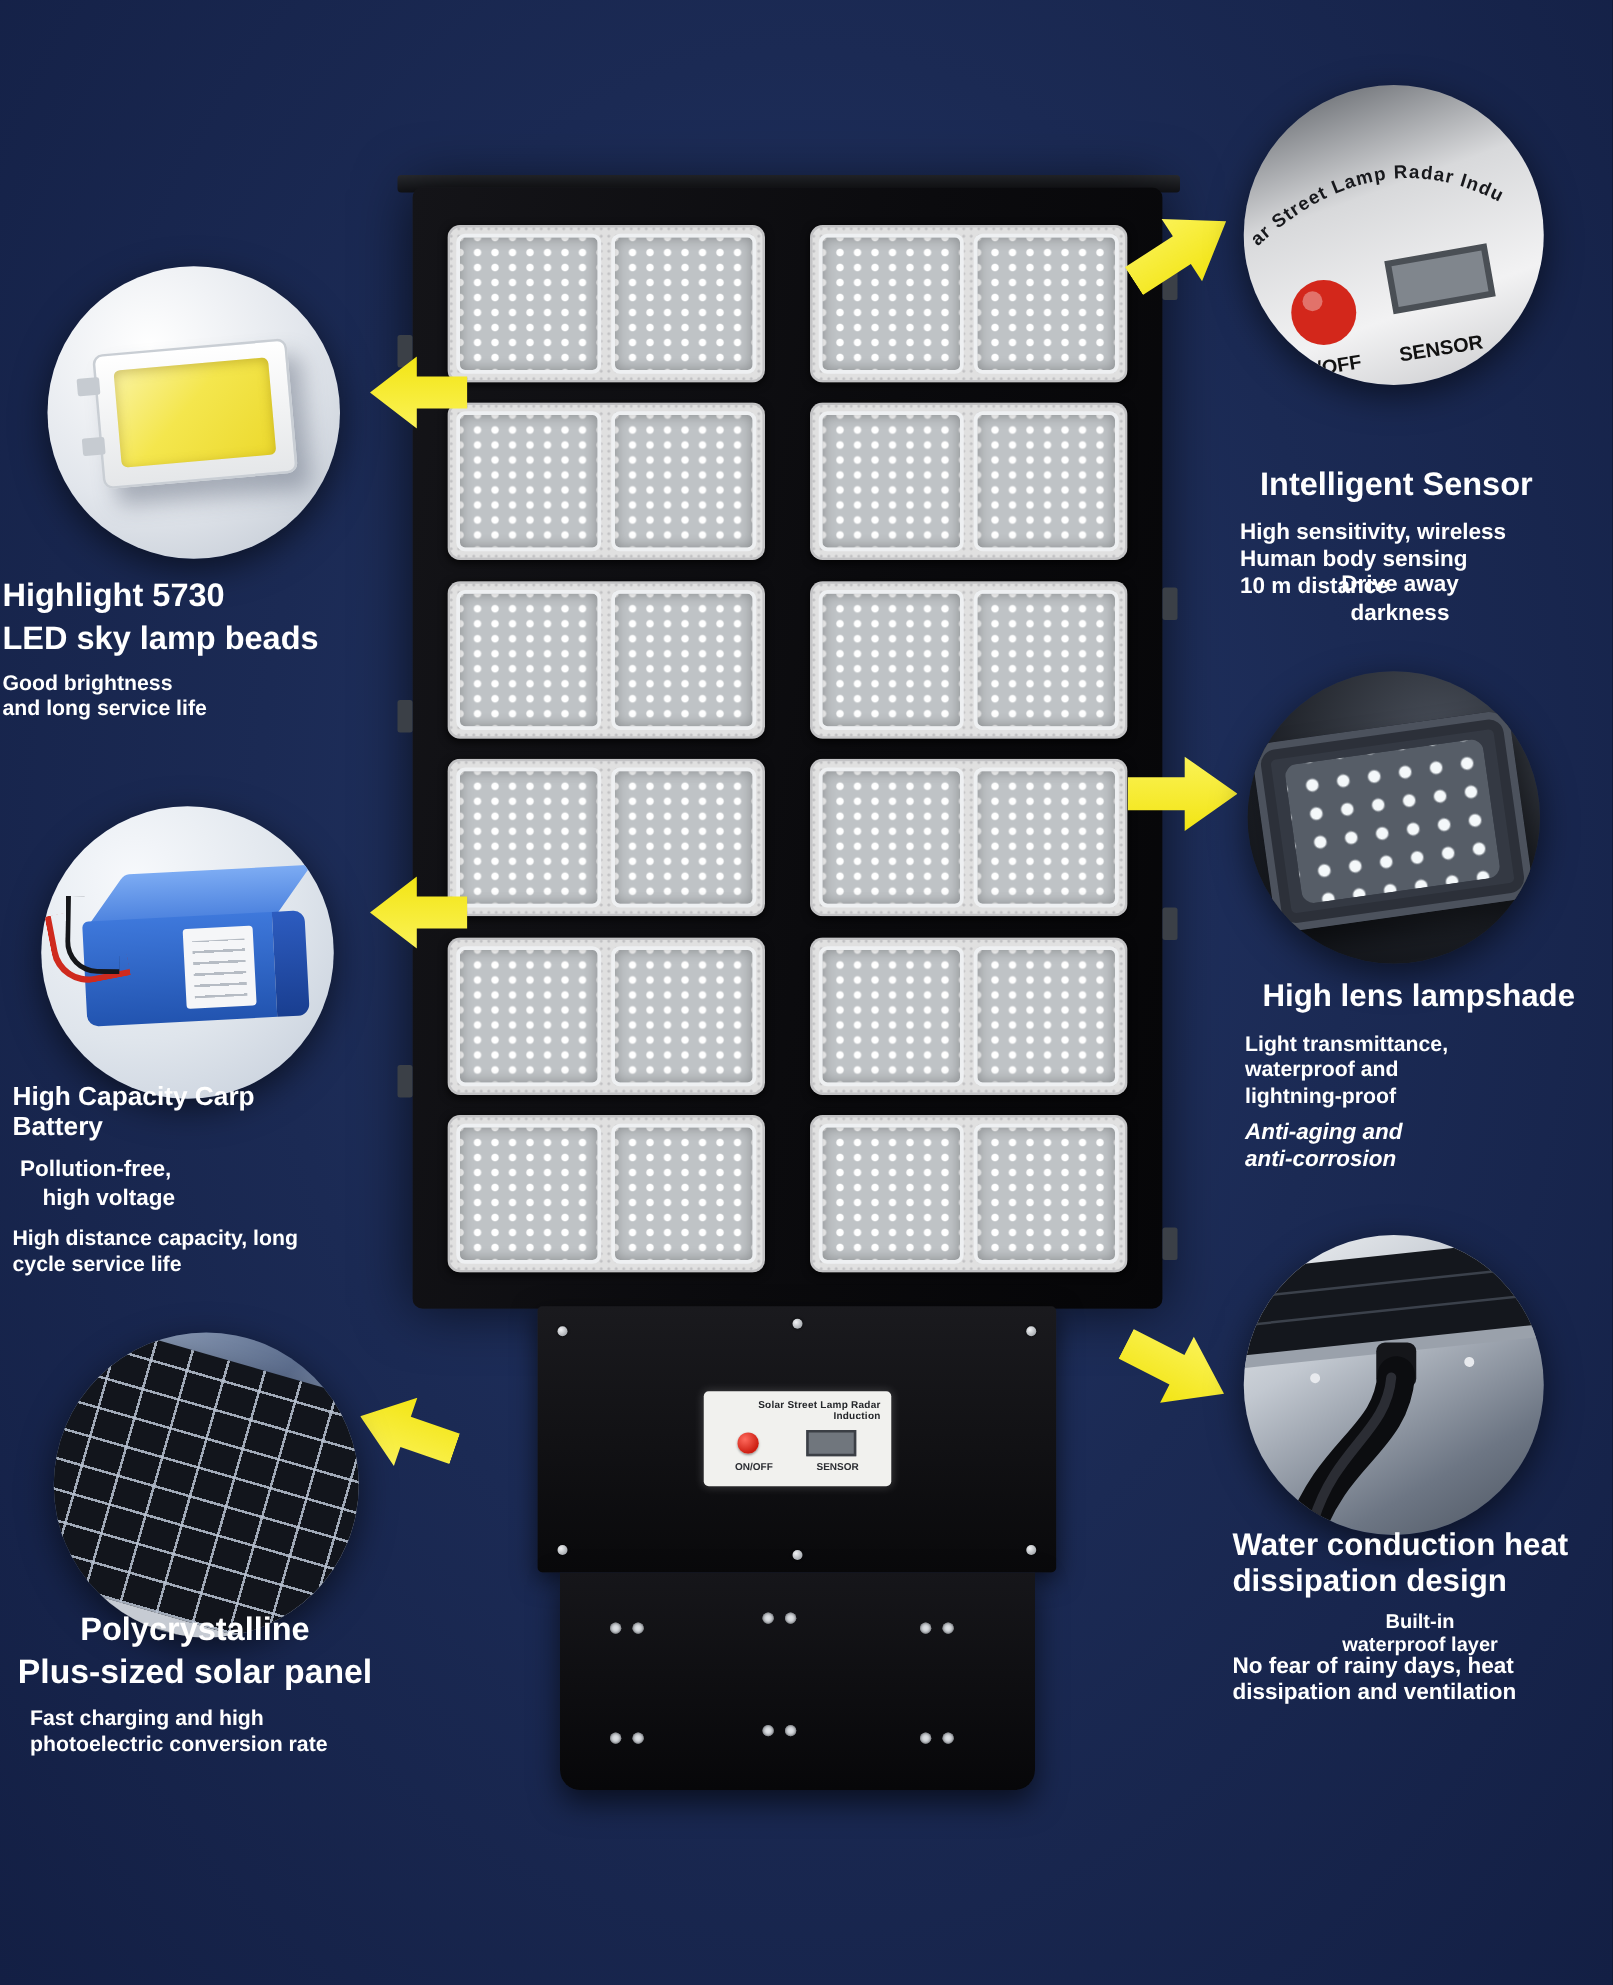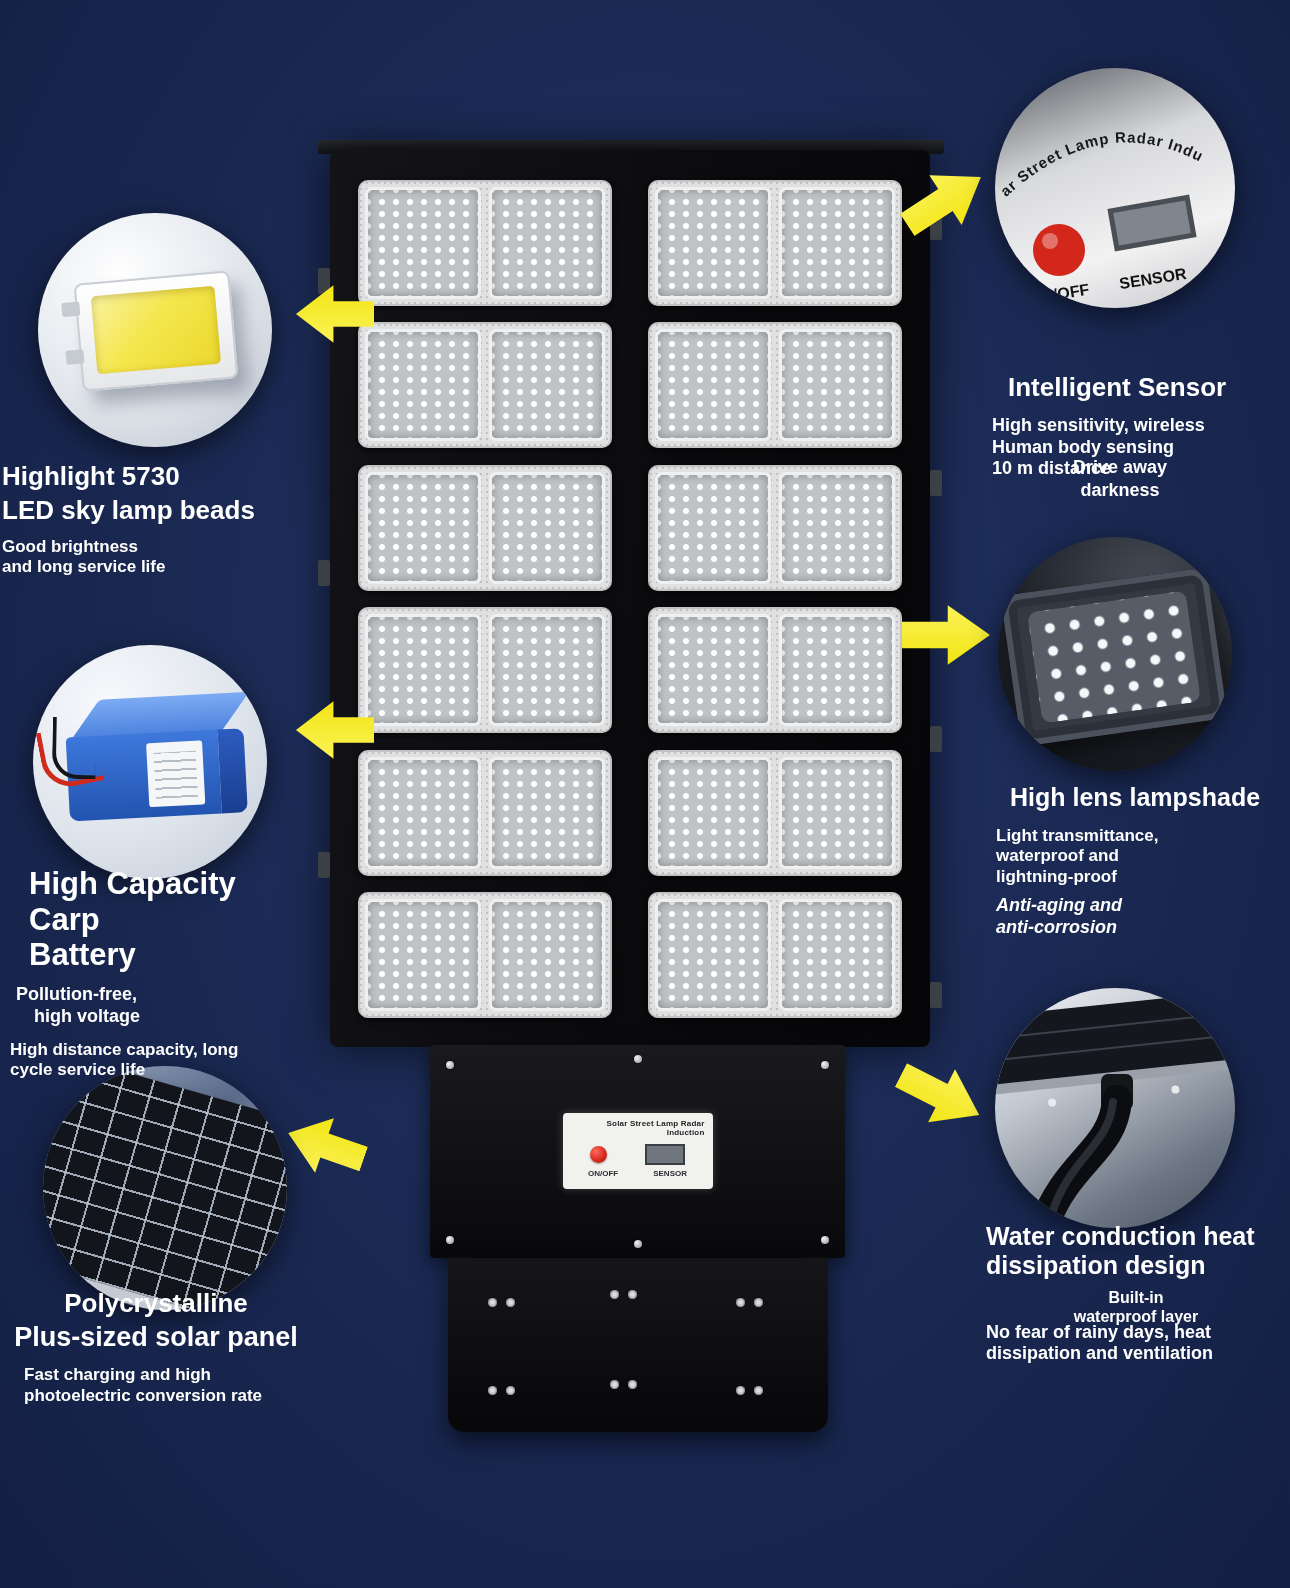--- a/index.html
+++ b/index.html
@@ -104,21 +104,21 @@
   .a-l3 { left:286px; top:1114px; width:80px; height:64px; transform:rotate(199deg); }
   .a-r1 { left:900px; top:168px; width:88px; height:66px; transform:rotate(-33deg); }
   .a-r2 { left:902px; top:602px; width:88px; height:66px; }
   .a-r3 { left:896px; top:1062px; width:88px; height:66px; transform:rotate(27deg); }
   
   .t { position:absolute; color:#ffffff; font-weight:bold; }
   .t-led { left:2px; top:460px; width:308px; }
   .t-led .h { font-size:26px; line-height:1.3; }
   .t-led .s { font-size:17px; line-height:1.2; margin-top:9px; }
   .t-bat { left:10px; top:866px; width:300px; }
-  .t-bat .h { font-size:31px; line-height:1.15;margin-left:19px; }
+  .t-bat .h { font-size:21px; line-height:1.15; }
   .t-bat .s1 { font-size:18px; line-height:1.25; margin-top:10px; padding-left:6px; }
   .t-bat .s1 div:nth-child(2) { padding-left:18px; }
   .t-bat .s2 { font-size:17px; line-height:1.2; margin-top:12px; }
   .t-solar { left:0; top:1288px; width:312px; text-align:center; }
   .t-solar .h1 { font-size:26px; line-height:1.2; }
   .t-solar .h2 { font-size:27px; line-height:1.2; margin-top:2px; }
   .t-solar .s { font-size:17px; line-height:1.25; margin-top:10px; text-align:left; padding-left:24px; }
   .t-sensor { left:992px; top:330px; width:292px;margin-top:42px; }
   .t-sensor .h { font-size:26px; padding-left:16px; }
   .t-sensor .s { font-size:18px; line-height:1.2; margin-top:12px; }

